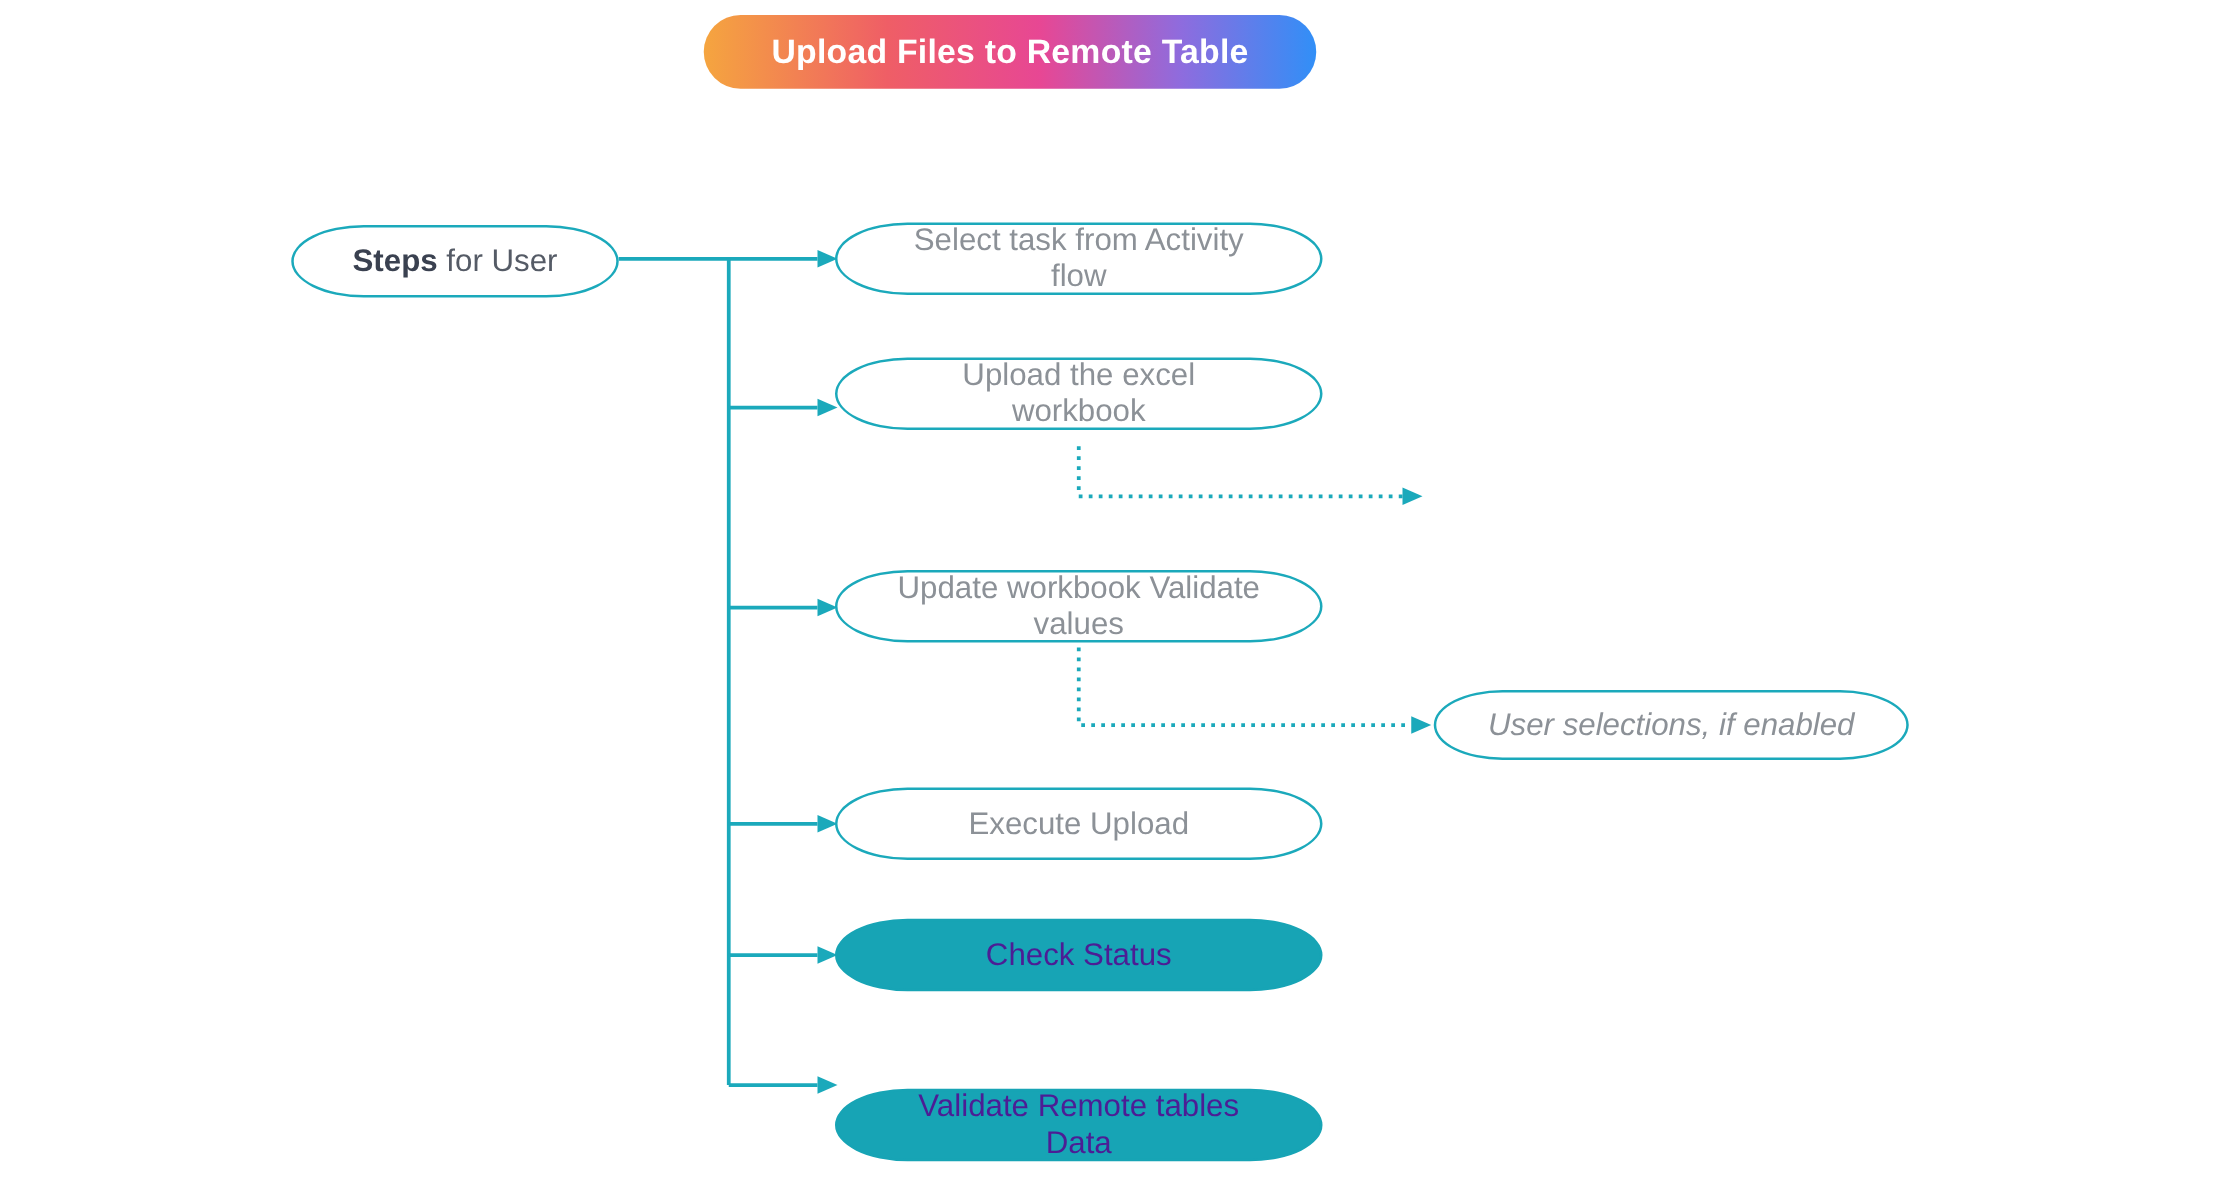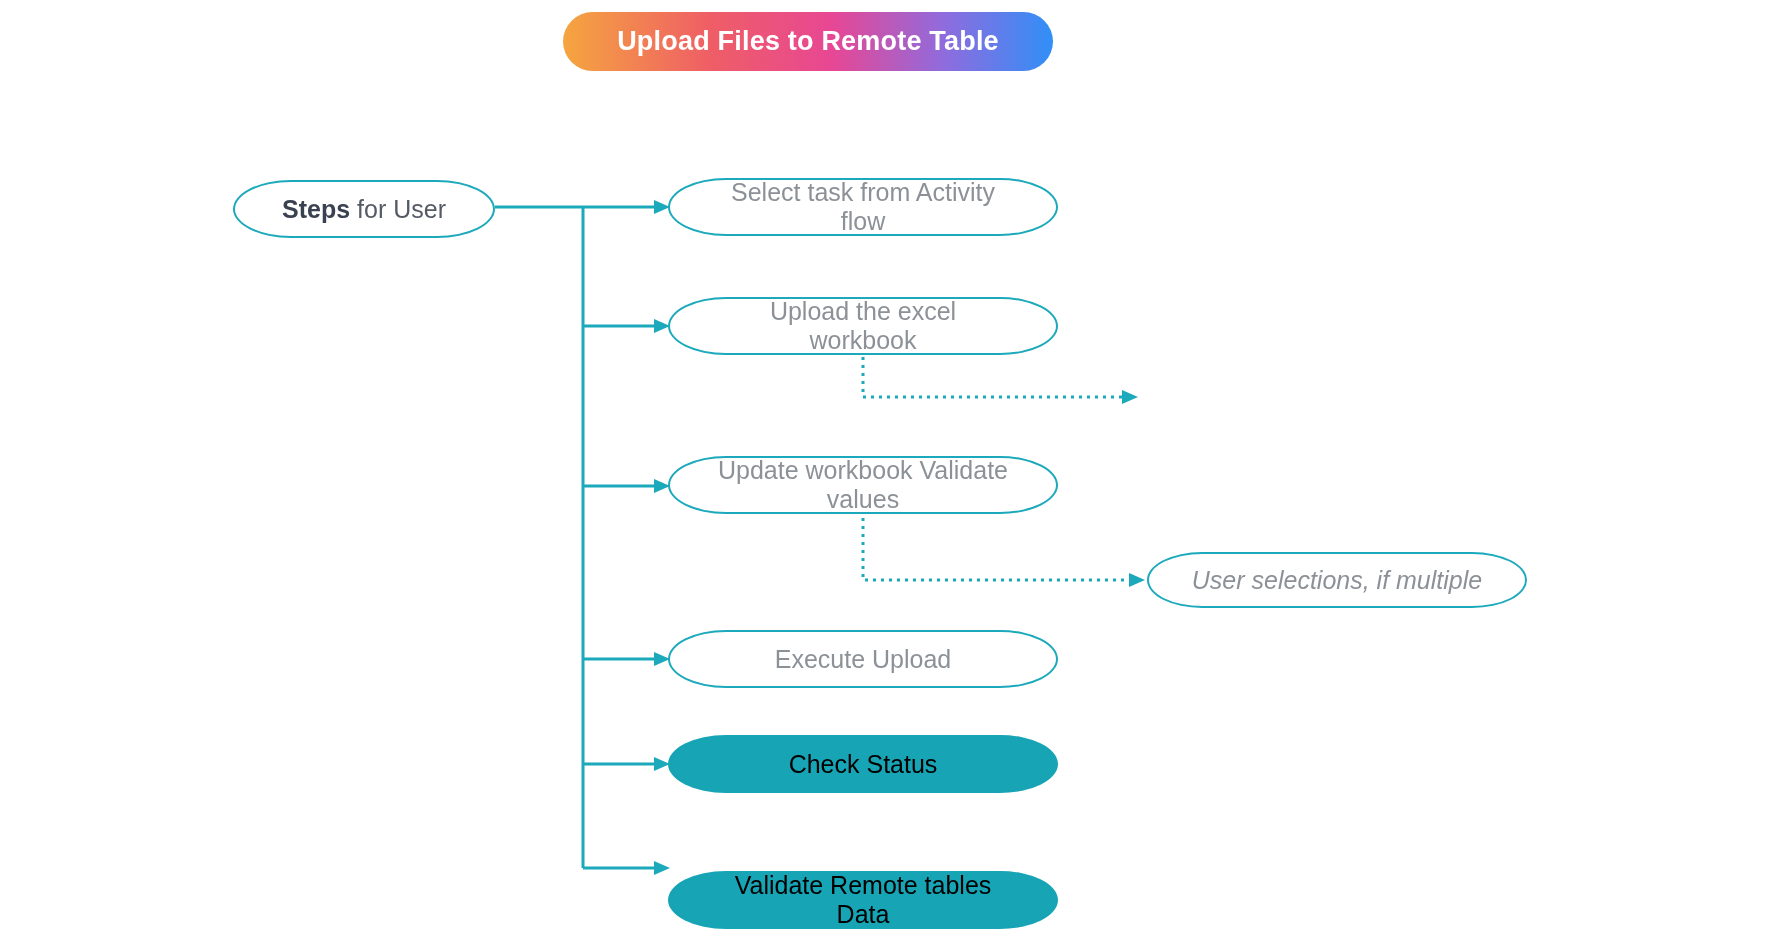--- a/index.html
+++ b/index.html
@@ -65,29 +65,29 @@
     font-weight: 700;
     color: #3A4150;
   }
   .node.main {
     left: 668px;
     width: 390px;
     height: 58px;
     padding: 16px 45px;
   }
   .n1 { top: 178px; }
-  .n2 { top: 297px; }
+  .n2 { top: 286px; }
   .n3 { top: 456px; height: 60px; }
   .n4 { top: 630px; }
   .n5 { top: 735px; }
   .n6 { top: 871px; }
   .node.filled {
     background: #17A4B5;
     border-color: #17A4B5;
-    color: #000000;
+    color: #4c1d95;
   }
   .node.note {
     font-style: italic;
     height: 56px;
     border-radius: 55px / 28px;
   }
   .note1 { left: 1140px; top: 369px; width: 385px; }
   .note2 { left: 1147px; top: 552px; width: 380px; }
 </style>
 </head>
@@ -152,16 +152,16 @@
   <div class="node main filled n5">
     <span>Check Status</span>
   </div>
 
   <div class="node main filled n6">
     <span>Validate Remote tables Data</span>
   </div>
 
 
   <div class="node note note2">
-    <span>User selections, if multiple</span>
+    <span>User selections, if enabled</span>
   </div>
 
 </div>
 
 </body></html>

